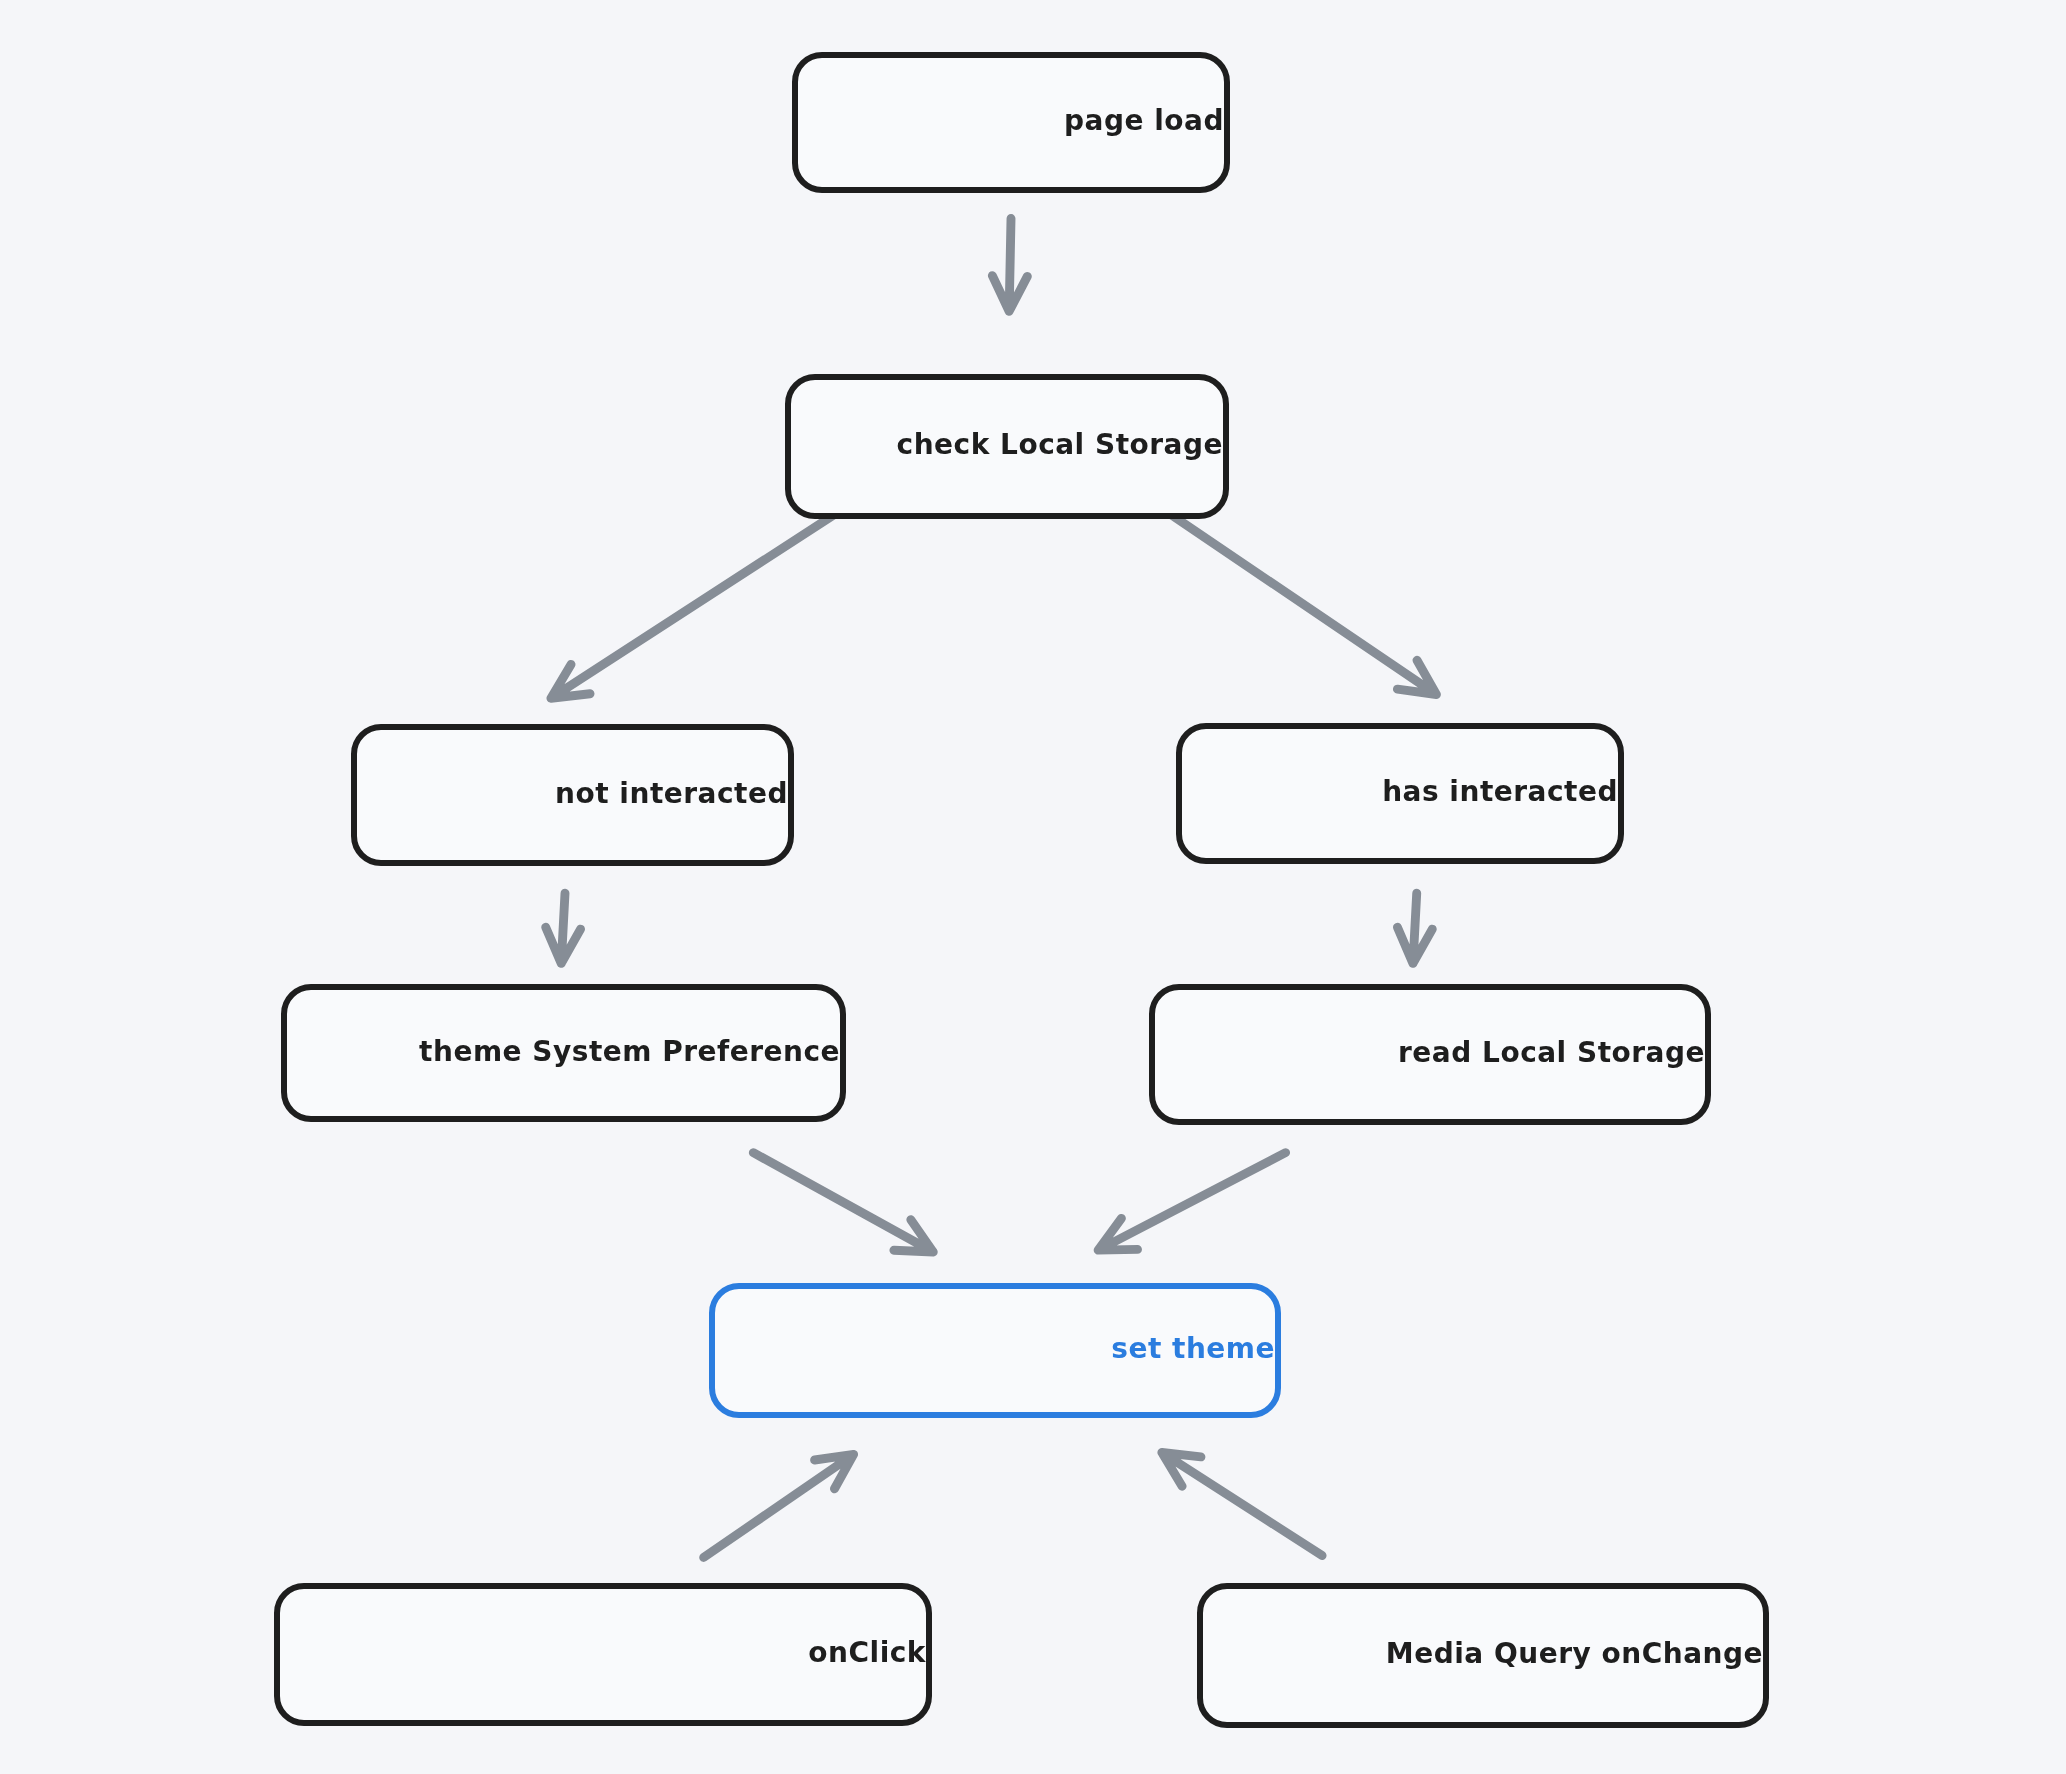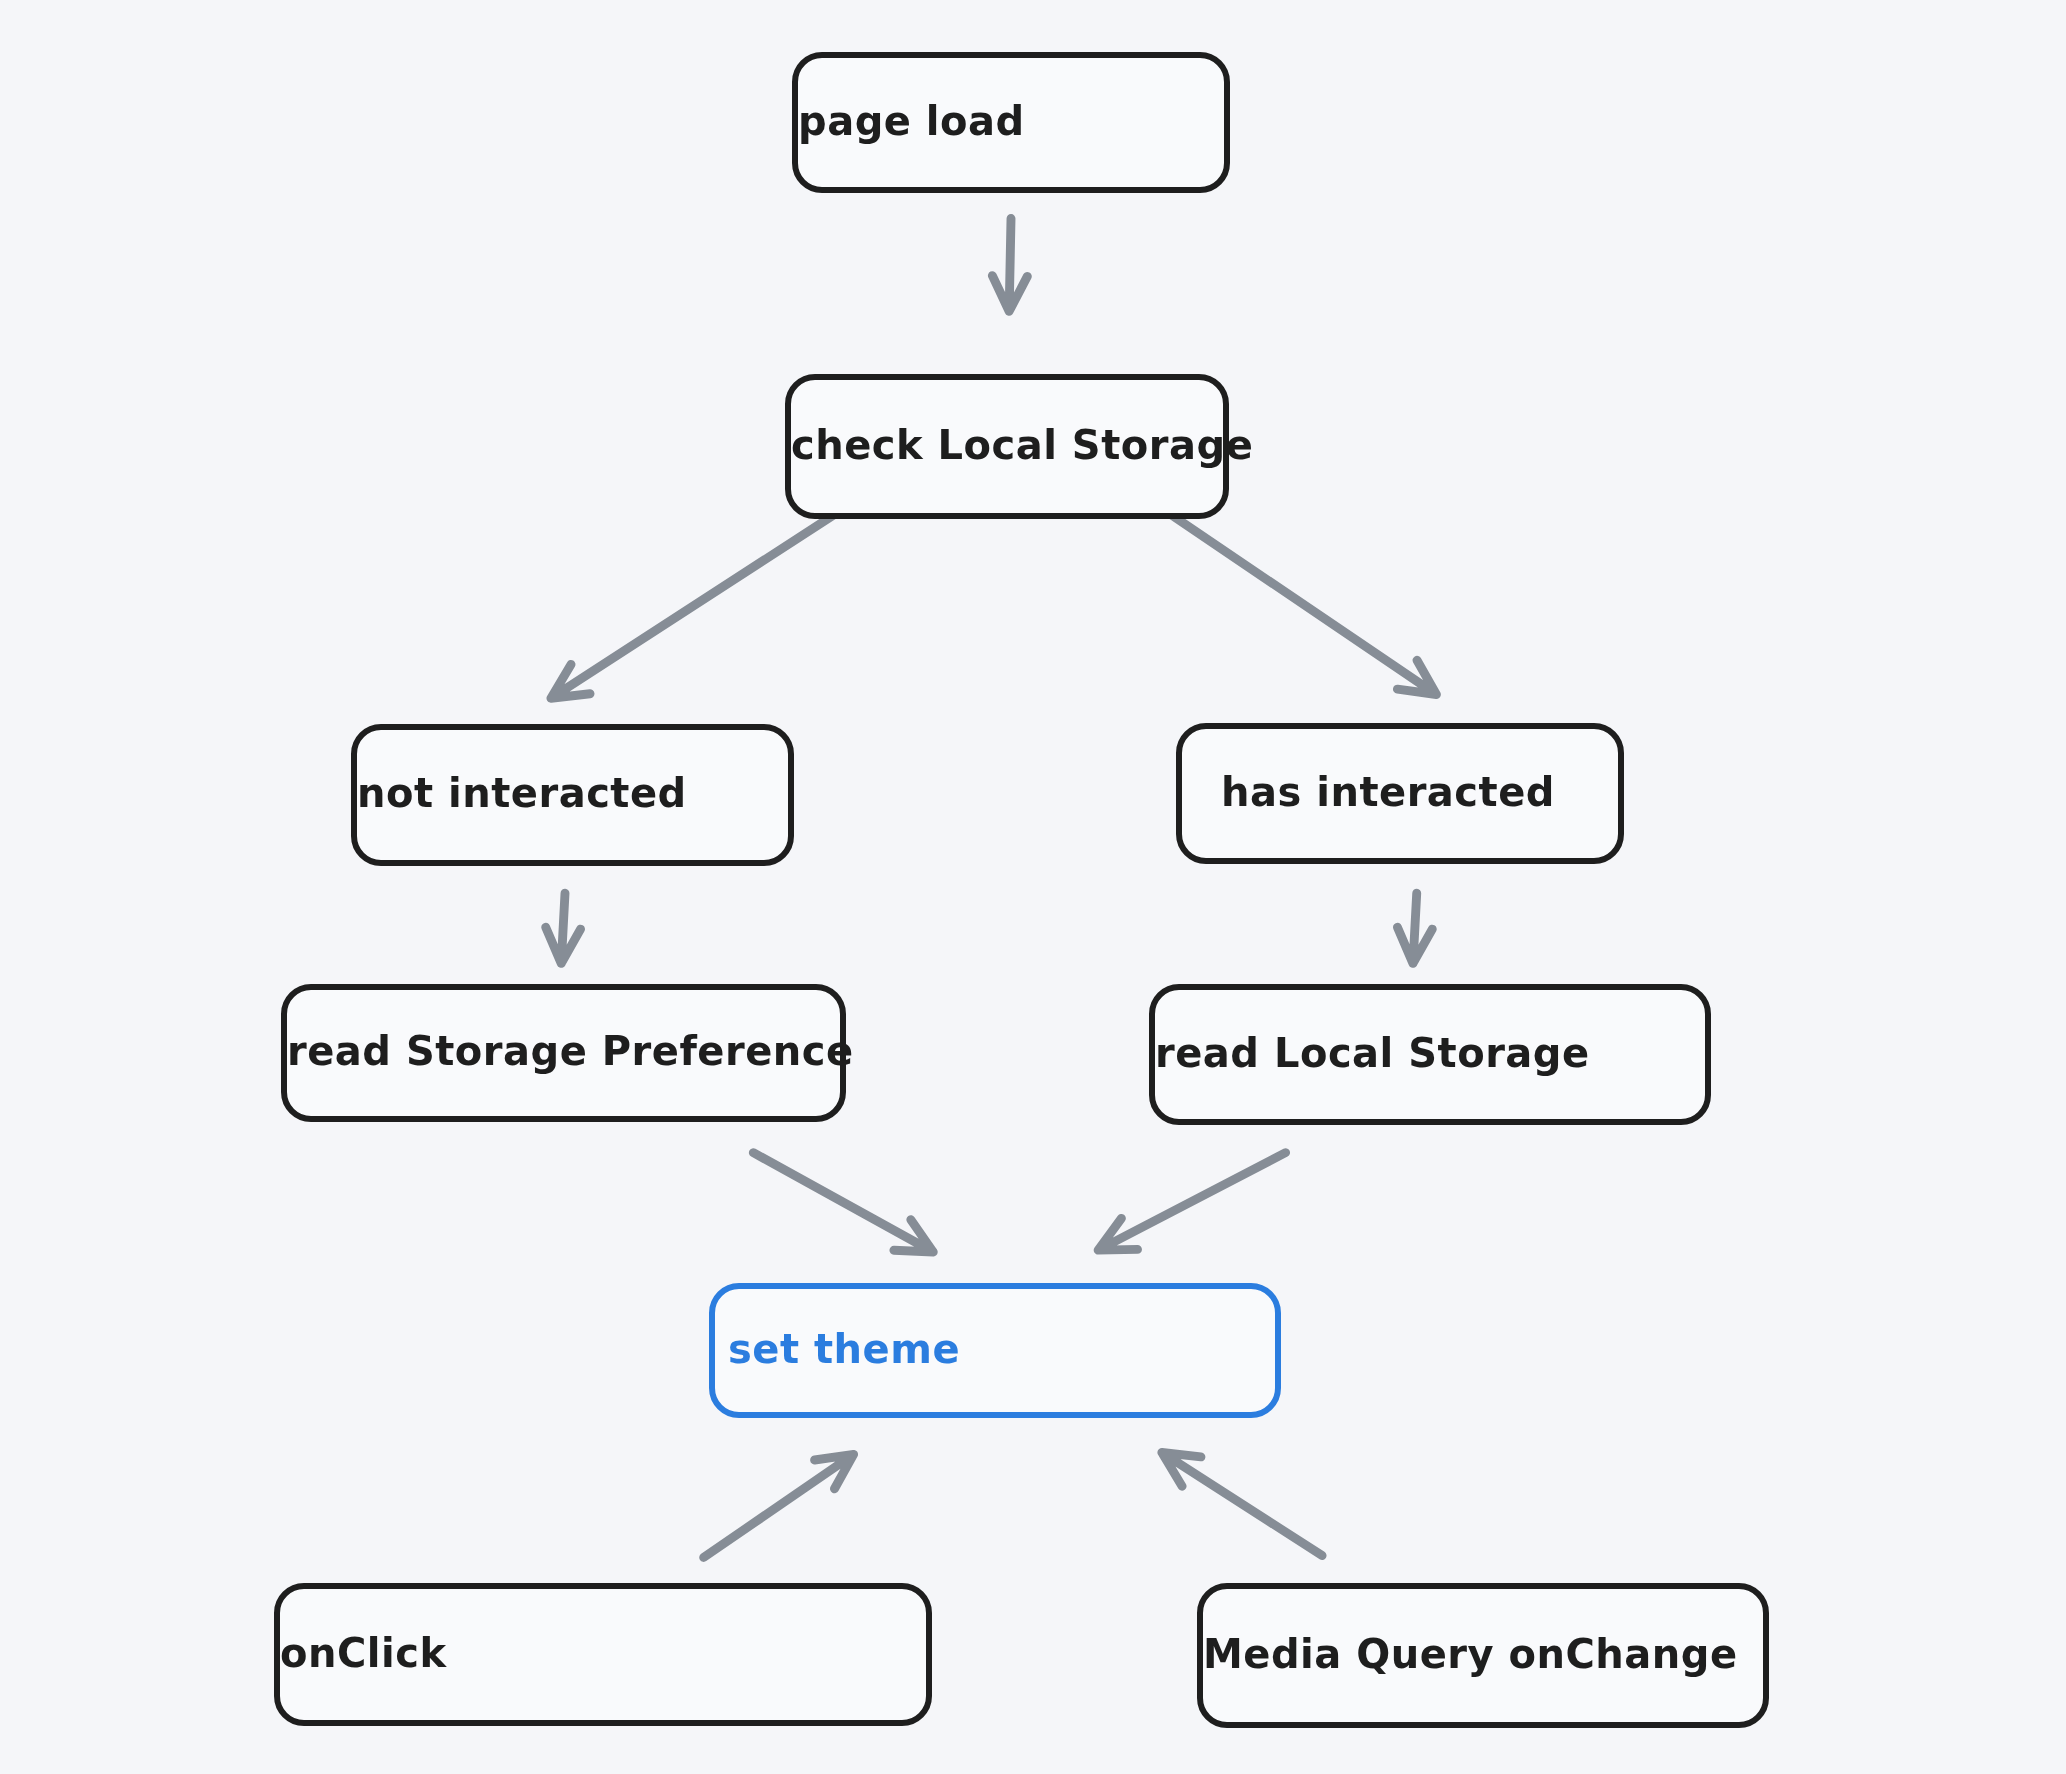--- a/index.html
+++ b/index.html
@@ -32,23 +32,23 @@
     stroke-linecap:round;
     stroke-linejoin:round;
   }
   .node{
     position:absolute;
     border:6px solid var(--stroke);
     border-radius:30px;
     background:var(--fill);
     display:flex;
     align-items:center;
-    justify-content:flex-start;
+    justify-content:flex-end;
     color:var(--stroke);
-    font-size:40px;
+    font-size:28px;
     font-weight:700;
     letter-spacing:0.5px;
     white-space:nowrap;
   }
   .node.accent{
     border-color:var(--accent);
     color:var(--accent);
     padding-left:13px;
   }
   .node .label{
@@ -95,21 +95,21 @@
       <div class="node" style="left: 785px; top: 330px; width: 444px; height: 145px; margin-top: 44px;">
         <span class="label">check Local Storage</span>
       </div>
       <div class="node" style="left: 351px; top: 724px; width: 443px; height: 142px;">
         <span class="label">not interacted</span>
       </div>
       <div class="node" style="left: 1176px; top: 723px; width: 448px; height: 141px; padding-left: 39px;">
         <span class="label">has interacted</span>
       </div>
       <div class="node" style="left: 281px; top: 984px; width: 565px; height: 138px;">
-        <span class="label">read Storage Preference</span>
+        <span class="label">theme System Preference</span>
       </div>
       <div class="node" style="left: 1149px; top: 984px; width: 562px; height: 141px;">
         <span class="label">read Local Storage</span>
       </div>
       <div class="node accent" style="left: 709px; top: 1283px; width: 572px; height: 135px;">
         <span class="label">set theme</span>
       </div>
       <div class="node" style="left: 274px; top: 1583px; width: 658px; height: 143px;">
         <span class="label">onClick</span>
       </div>

